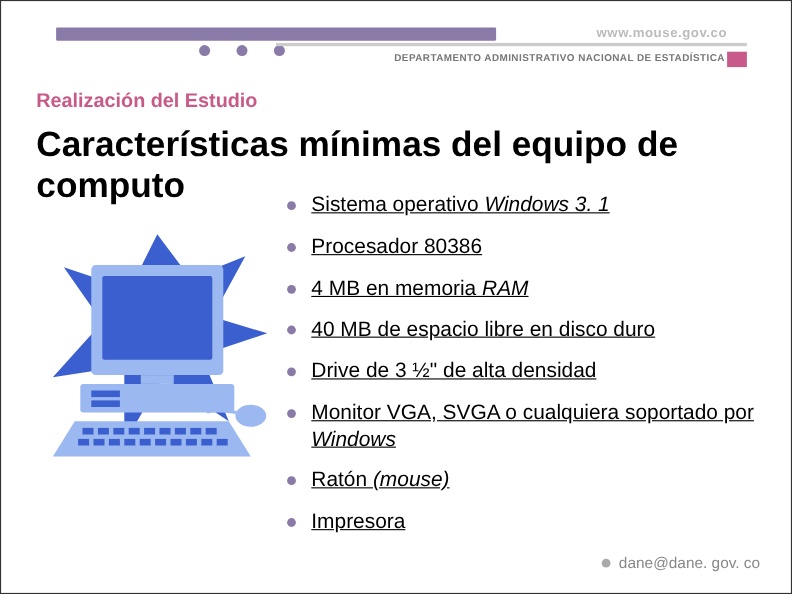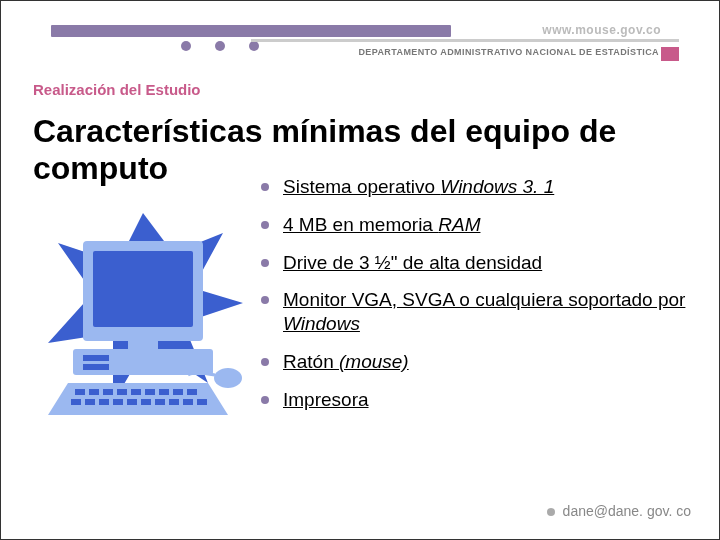--- a/index.html
+++ b/index.html
@@ -5,21 +5,21 @@
   * { margin: 0; padding: 0; box-sizing: border-box; }
   body { width: 720px; height: 540px; font-family: Arial, Helvetica, sans-serif; background: #fff; position: relative; border: 1px solid #333; }
   .header-bar { position: absolute; top: 18px; left: 50px; right: 40px; height: 40px; }
   .header-bar .purple-bar { position: absolute; top: 6px; left: 0; width: 400px; height: 12px; background: #8a7aa8; border-radius: 1px; }
   .header-bar .dots { position: absolute; top: 22px; left: 130px; display: flex; gap: 24px; }
   .header-bar .dots span { width: 10px; height: 10px; background: #8a7aa8; border-radius: 50%; display: inline-block; }
   .header-bar .url { position: absolute; top: 4px; right: 18px; font-size: 12px; color: #bbb; font-weight: bold; letter-spacing: 0.5px; }
   .header-bar .gray-line { position: absolute; top: 20px; left: 200px; right: 0; height: 3px; background: #ccc; }
   .header-bar .subhead { position: absolute; top: 28px; right: 20px; font-size: 9px; color: #777; font-weight: bold; letter-spacing: 0.4px; text-align: left; }
   .header-bar .logo { position: absolute; top: 28px; right: 0; width: 18px; height: 14px; background: #c85a8a; }
-  .section-label { position: absolute; top: 80px; left: 32px; font-size: 15px; font-weight: bold; color: #c85a8a; }
+  .section-label { position: absolute; top: 80px; left: 32px; font-size: 18px; font-weight: bold; color: #c85a8a; }
   .main-title { position: absolute; top: 112px; left: 32px; right: 20px; font-size: 32px; font-weight: bold; color: #000; line-height: 1.15; }
   .content-row { position: absolute; top: 198px; left: 32px; right: 30px; display: flex; text-decoration: underline; }
   .illustration { flex: 0 0 220px; height: 240px; margin-top: -6px; }
   .bullet-list { flex: 1; padding-left: 8px; margin-top: -24px; }
   .bullet-item { display: flex; align-items: flex-start; margin-bottom: 14px; font-size: 19px; color: #000; line-height: 1.25; }
   .bullet-dot { width: 8px; height: 8px; background: #8a7aa8; border-radius: 50%; flex-shrink: 0; margin-top: 8px; margin-right: 14px; }
   .bullet-text i { font-style: italic; }
   .footer-email { position: absolute; bottom: 20px; right: 28px; font-size: 14px; color: #888; }
   .footer-email::before { content: ""; display: inline-block; width: 8px; height: 8px; background: #aaa; border-radius: 50%; margin-right: 8px; vertical-align: middle; }
 </style>
@@ -86,21 +86,29 @@
     </svg>
   </div>
   <div class="bullet-list">
 
   <div class="bullet-item">
         <span class="bullet-dot"></span>
         <span class="bullet-text">Sistema operativo <i>Windows 3. 1</i></span>
       </div>
       <div class="bullet-item">
         <span class="bullet-dot"></span>
+        <span class="bullet-text">Procesador 80386</span>
+      </div>
+      <div class="bullet-item">
+        <span class="bullet-dot"></span>
         <span class="bullet-text">4 MB en memoria <i>RAM</i></span>
+      </div>
+      <div class="bullet-item">
+        <span class="bullet-dot"></span>
+        <span class="bullet-text">40 MB de espacio libre en disco duro</span>
       </div>
       <div class="bullet-item">
         <span class="bullet-dot"></span>
         <span class="bullet-text">Drive de 3 ½" de alta densidad</span>
       </div>
       <div class="bullet-item">
         <span class="bullet-dot"></span>
         <span class="bullet-text">Monitor VGA, SVGA o cualquiera soportado por <i>Windows</i></span>
       </div>
       <div class="bullet-item">

